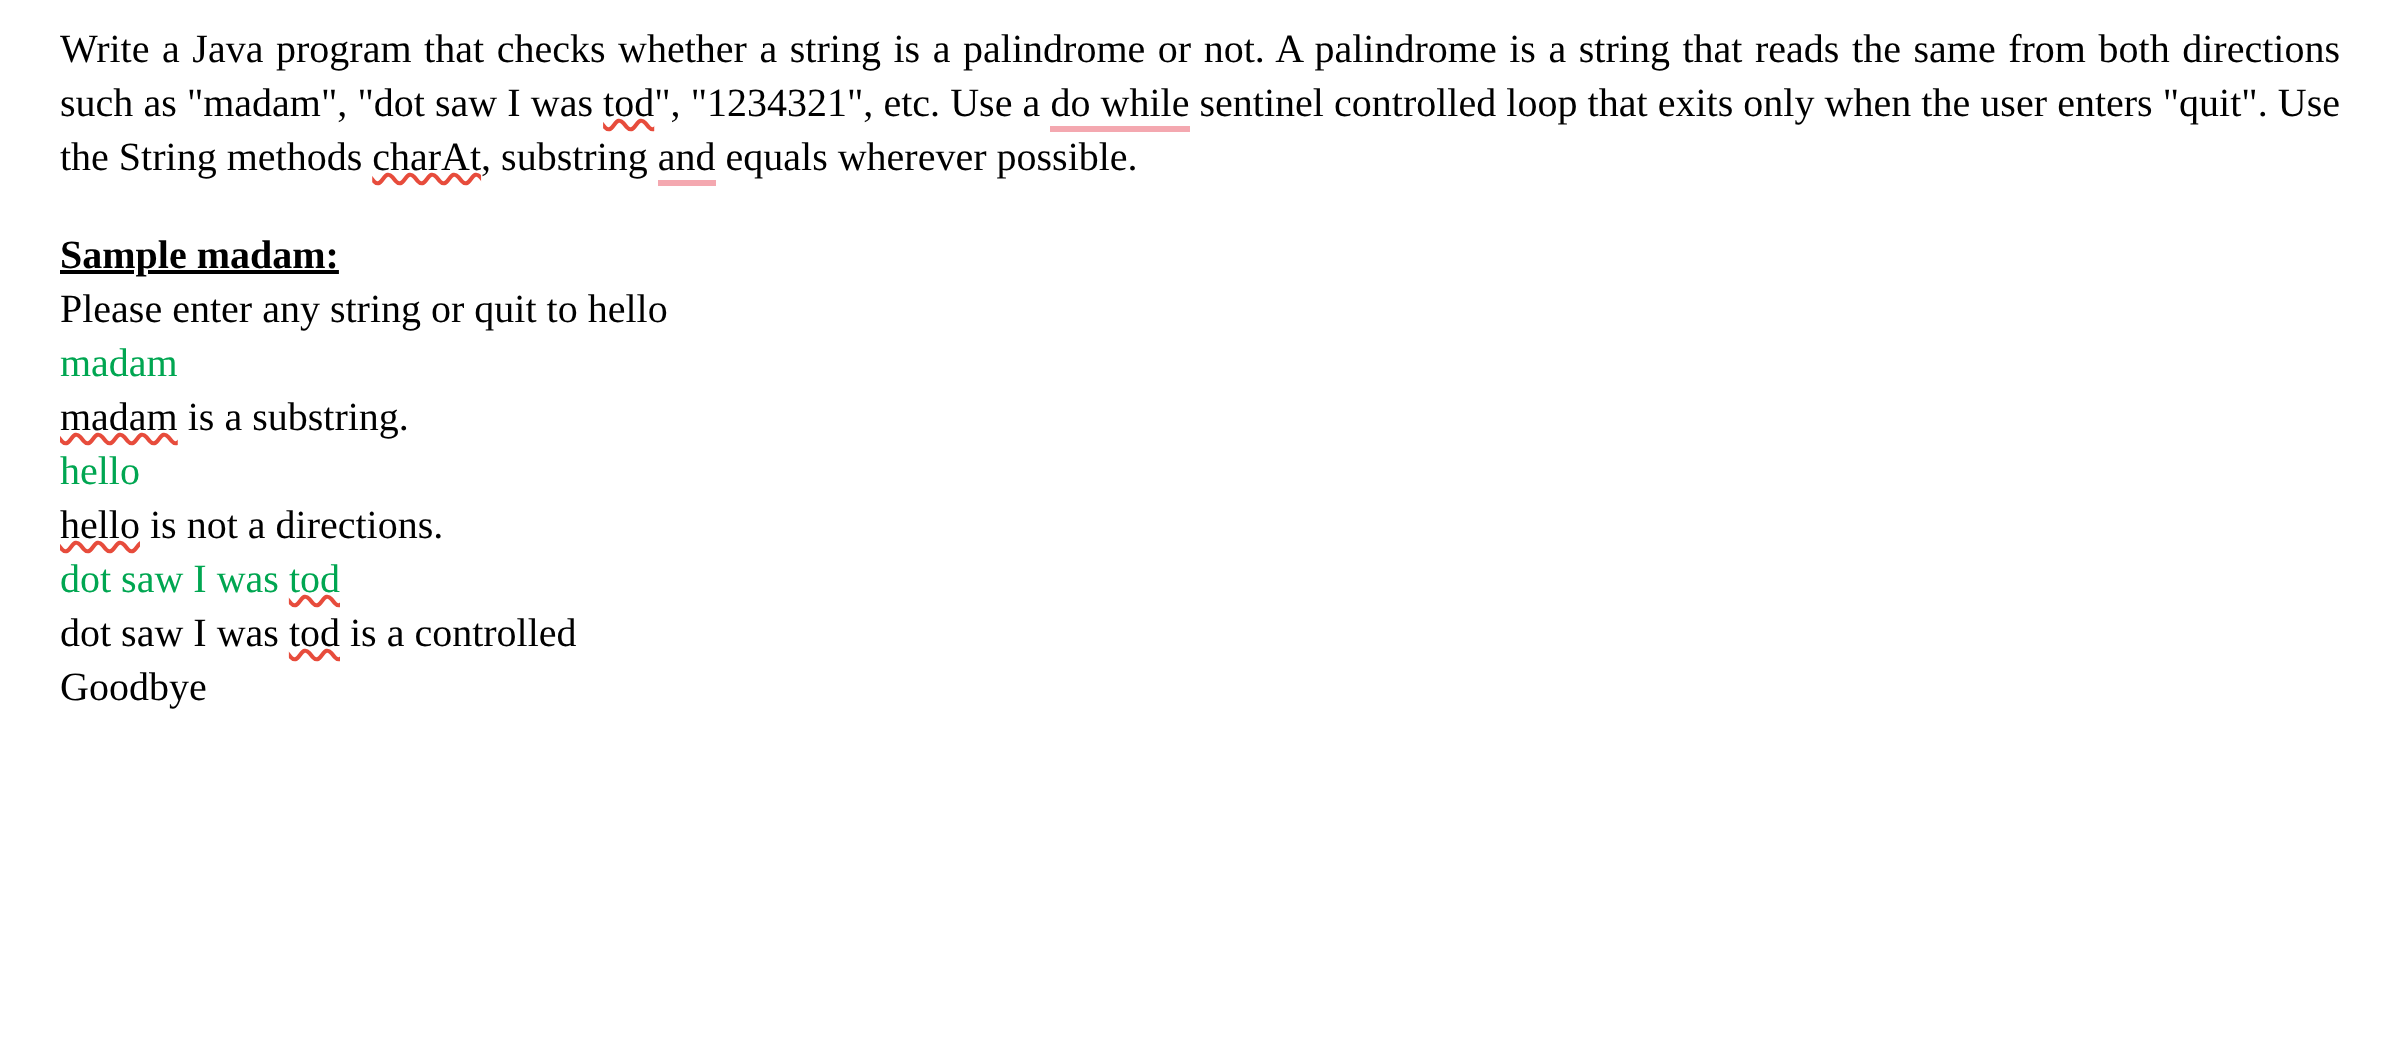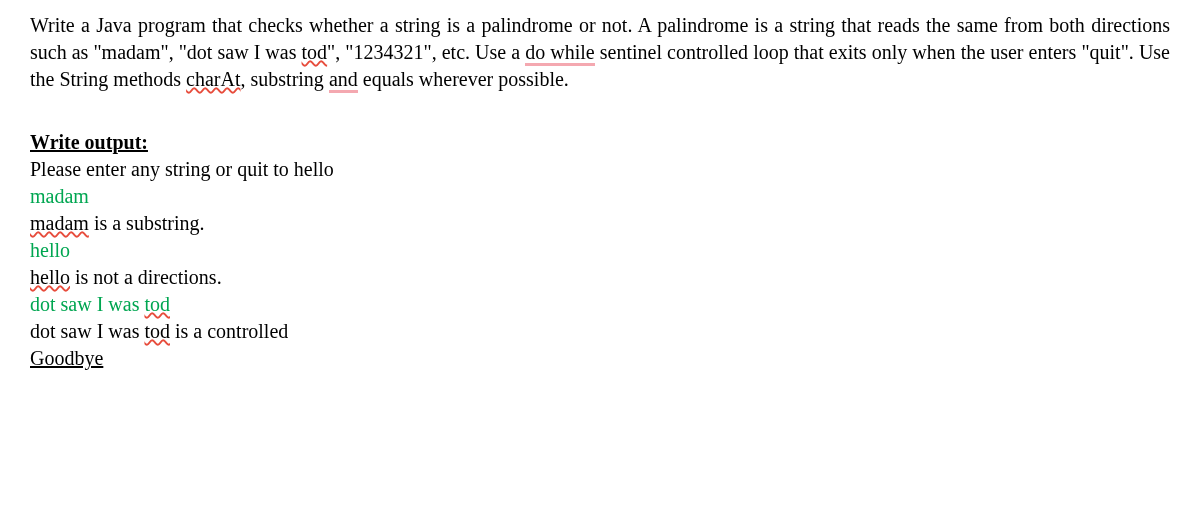--- a/index.html
+++ b/index.html
@@ -11,52 +11,51 @@
       font-family: "Times New Roman", Times, serif;
       font-size: 20px;
       line-height: 1.35;
       color: #000;
       background: #fff;
       padding: 12px 30px;
       width: 1200px;
     }
     .problem-text {
       text-align: justify;
-      margin-bottom: 36px;
+      margin-bottom: 22px;
     }
     .sample-output-heading {
       font-weight: bold;
       text-decoration: underline;
     }
     .output-line {
       display: block;
     }
     .user-input {
       color: #00a651;
     }
     .squiggle-red {
       text-decoration: underline wavy #e74c3c;
       text-decoration-thickness: 1.5px;
     }
     .pink-under {
       border-bottom: 3px solid #f4a8b0;
     }
     .black-under {
-      text-decoration: underline;
     }
   </style>
 </head>
 <body>
 
 <div class="problem-text">
   <span>Write a Java program that checks whether a string is a palindrome or not. A palindrome is a string that reads the same from both directions such as "madam", "dot saw I was </span><span class="squiggle-red">tod</span><span>", "1234321", etc. Use a </span><span class="pink-under">do while</span><span> sentinel controlled loop that exits only when the user enters "quit". Use the String methods </span><span class="squiggle-red">charAt</span><span>, substring </span><span class="pink-under">and</span><span> equals wherever possible.</span>
 </div>
 
 <div>
-  <div class="output-line"><span class="sample-output-heading">Write output:</span></div>
+  <div class="output-line"><span class="sample-output-heading">Sample madam:</span></div>
   <div class="output-line">Please enter any string or quit to hello</div>
   <div class="output-line user-input">madam</div>
   <div class="output-line"><span class="squiggle-red">madam</span><span> is a substring.</span></div>
   <div class="output-line user-input">hello</div>
   <div class="output-line"><span class="squiggle-red">hello</span><span> is not a directions.</span></div>
   <div class="output-line user-input"><span>dot saw I was </span><span class="squiggle-red">tod</span></div>
   <div class="output-line"><span>dot saw I was </span><span class="squiggle-red">tod</span><span> is a controlled</span></div>
   <div class="output-line"><span class="black-under">Goodbye</span></div>
 </div>
 

